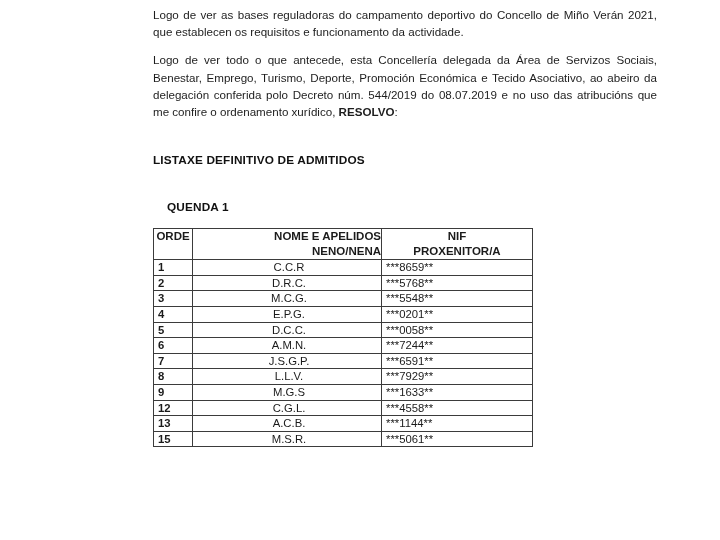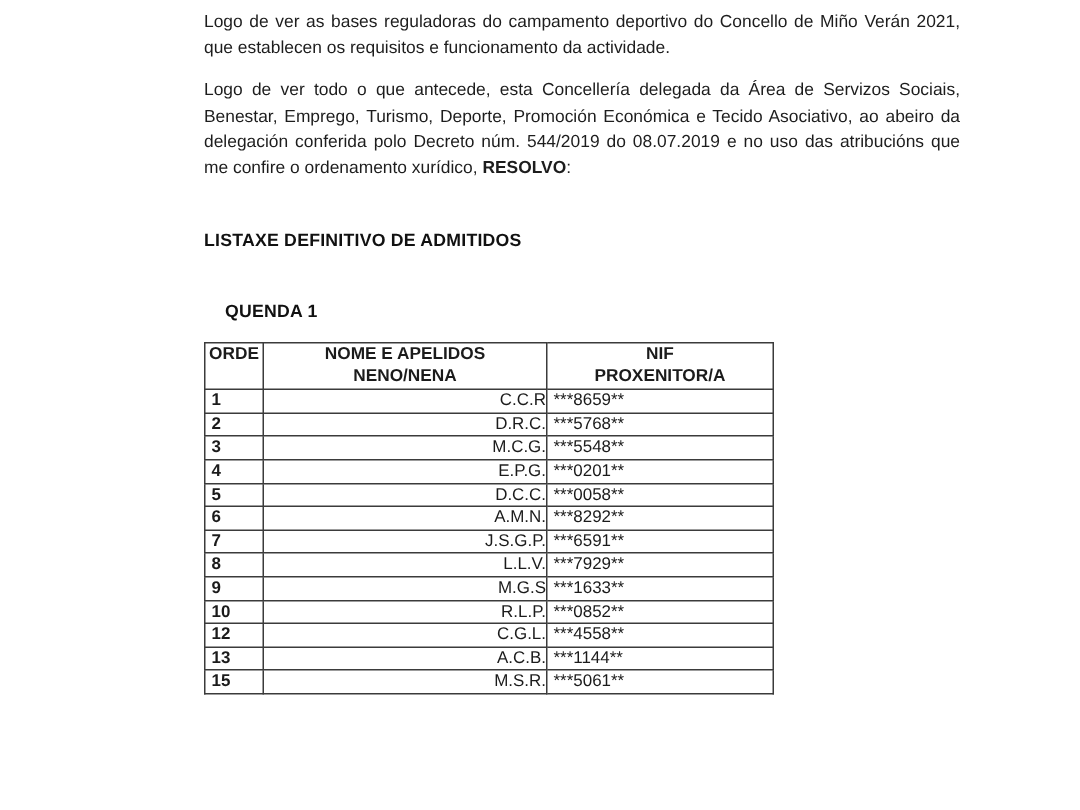--- a/index.html
+++ b/index.html
@@ -37,21 +37,21 @@
     font-size: 9.5px;
     letter-spacing: 0.6px;
     color: #9a9a9a;
     white-space: nowrap;
     text-align: left;
   }
 
   
   .page {
     position: absolute;
-    left: 136px;
+    left: 153px;
     top: 0;
     width: 504px;
     height: 540px;
   }
 
   p.para {
     margin: 0;
     font-size: 11.6px;
     line-height: 17.2px;
     text-align: justify;
@@ -115,31 +115,31 @@
     padding: 0;
     height: 30px;
     line-height: 14.5px;
     vertical-align: top;
   }
   th.h-orde {
     text-align: center;
     padding-top: 1px;
   }
   th.h-nome {
-    text-align: center;
+    text-align: right;
     padding-left: 6px;
     padding-top: 1px;
   }
   th.h-nif {
     padding-top: 1px;
   }
   th.h-nome .hl2, th.h-nif .hl2 { display: block; }
 
   td.t-orde { font-weight: bold; text-align: left; padding-left: 4px; }
-  td.t-nome { text-align: right; padding-left: 6px; }
+  td.t-nome { text-align: center; padding-left: 6px; }
   td.t-nif  { text-align: left; padding-left: 5px; }
 </style>
 </head>
 <body>
 
 <div class="margin-stamp">
   <div class="stamp-text">organismo.</div>
 </div>
 
 <div class="page">
@@ -196,43 +196,38 @@
           <td class="t-nif">***0201**</td>
         </tr>
         <tr>
           <td class="t-orde">5</td>
           <td class="t-nome">D.C.C.</td>
           <td class="t-nif">***0058**</td>
         </tr>
         <tr>
           <td class="t-orde">6</td>
           <td class="t-nome">A.M.N.</td>
-          <td class="t-nif">***8292**</td>
+          <td class="t-nif">***7244**</td>
         </tr>
         <tr>
           <td class="t-orde">7</td>
           <td class="t-nome">J.S.G.P.</td>
           <td class="t-nif">***6591**</td>
         </tr>
         <tr>
           <td class="t-orde">8</td>
           <td class="t-nome">L.L.V.</td>
           <td class="t-nif">***7929**</td>
         </tr>
         <tr>
           <td class="t-orde">9</td>
           <td class="t-nome">M.G.S</td>
           <td class="t-nif">***1633**</td>
         </tr>
         <tr>
-          <td class="t-orde">10</td>
-          <td class="t-nome">R.L.P.</td>
-          <td class="t-nif">***0852**</td>
-        </tr>
-        <tr>
           <td class="t-orde">12</td>
           <td class="t-nome">C.G.L.</td>
           <td class="t-nif">***4558**</td>
         </tr>
         <tr>
           <td class="t-orde">13</td>
           <td class="t-nome">A.C.B.</td>
           <td class="t-nif">***1144**</td>
         </tr>
         <tr>

